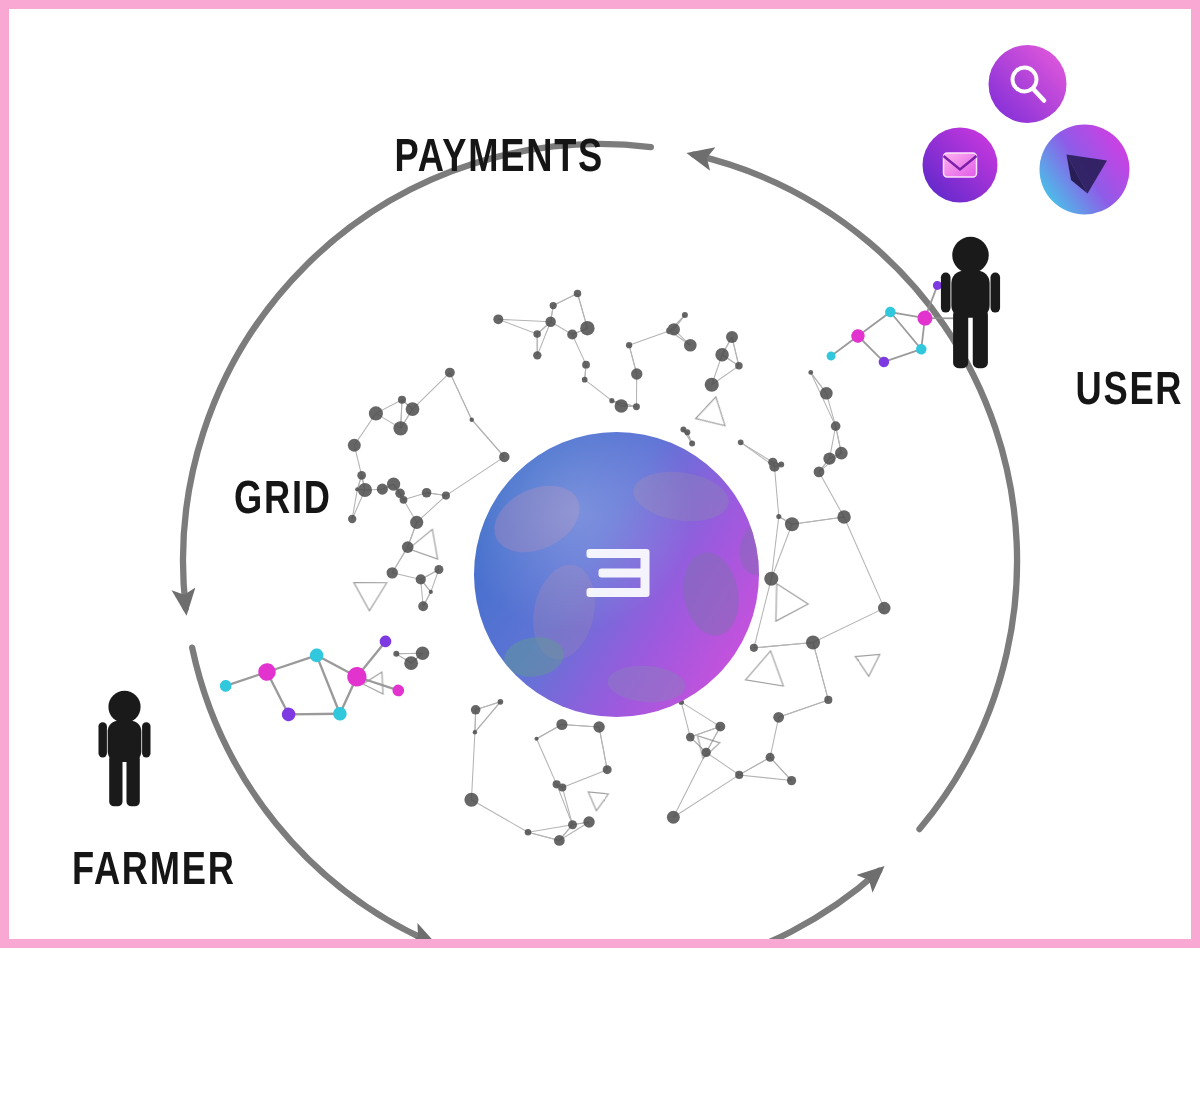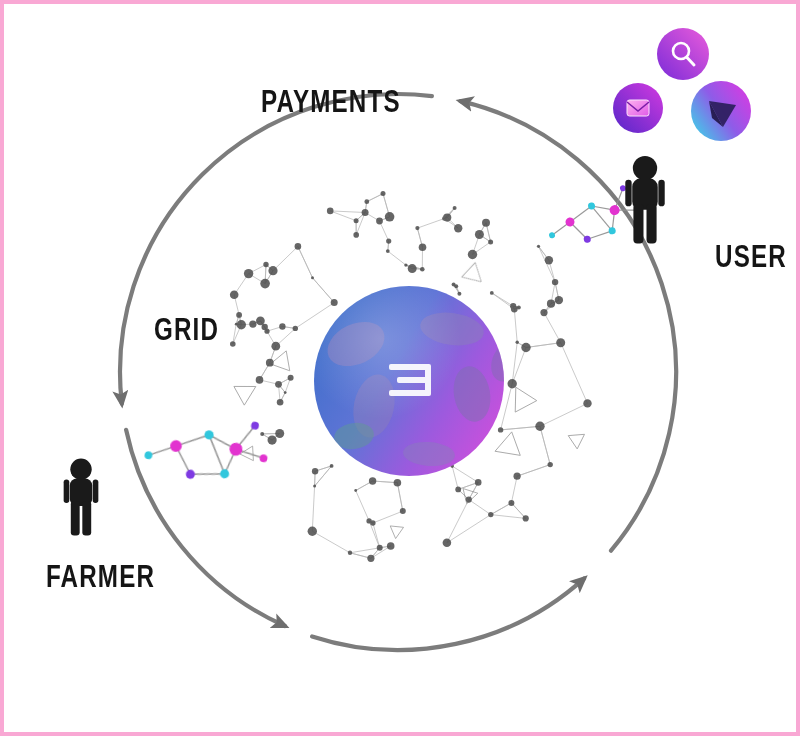--- a/index.html
+++ b/index.html
@@ -1,18 +1,18 @@
 <!DOCTYPE html>
 <html><head>
 <meta charset="utf-8">
 <style>
   html,body{margin:0;padding:0;background:#ffffff;}
   .canvas{
-    position:relative;width:800px;height:736px;background:#ffffff;
-    border:4px solid #f9a8d4;box-sizing:border-box;overflow:hidden;
+    position:relative;width:800px;height:632px;background:#ffffff;
+    border:6px solid #f9a8d4;box-sizing:border-box;overflow:hidden;
     font-family:"Liberation Sans",sans-serif;
   }
   .canvas > svg{position:absolute;left:0;top:0;}
   .dlabel{
     position:absolute;font-weight:700;font-size:31px;color:#151515;
     letter-spacing:1.5px;transform:scaleX(.78);transform-origin:left top;
     white-space:nowrap;line-height:1;
   }
 </style>
 </head>

